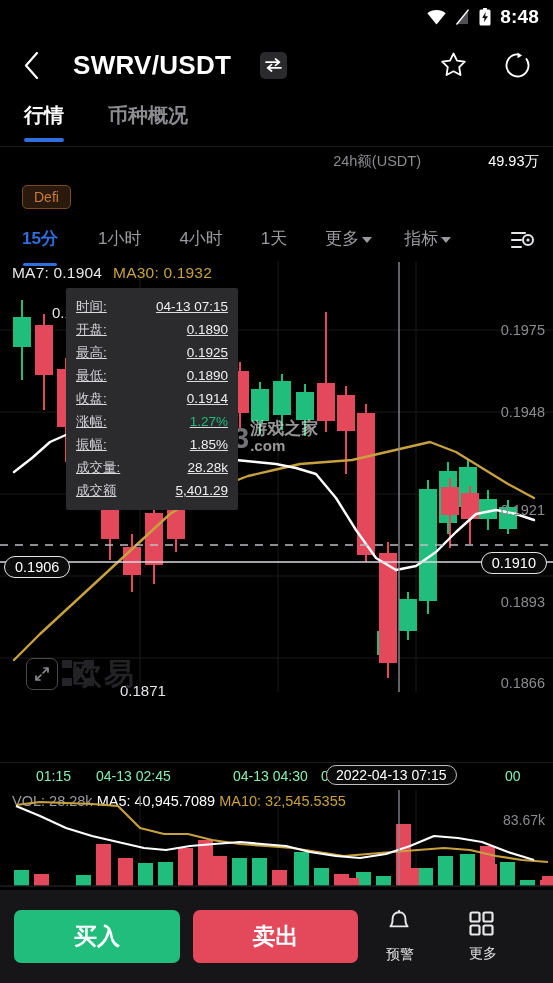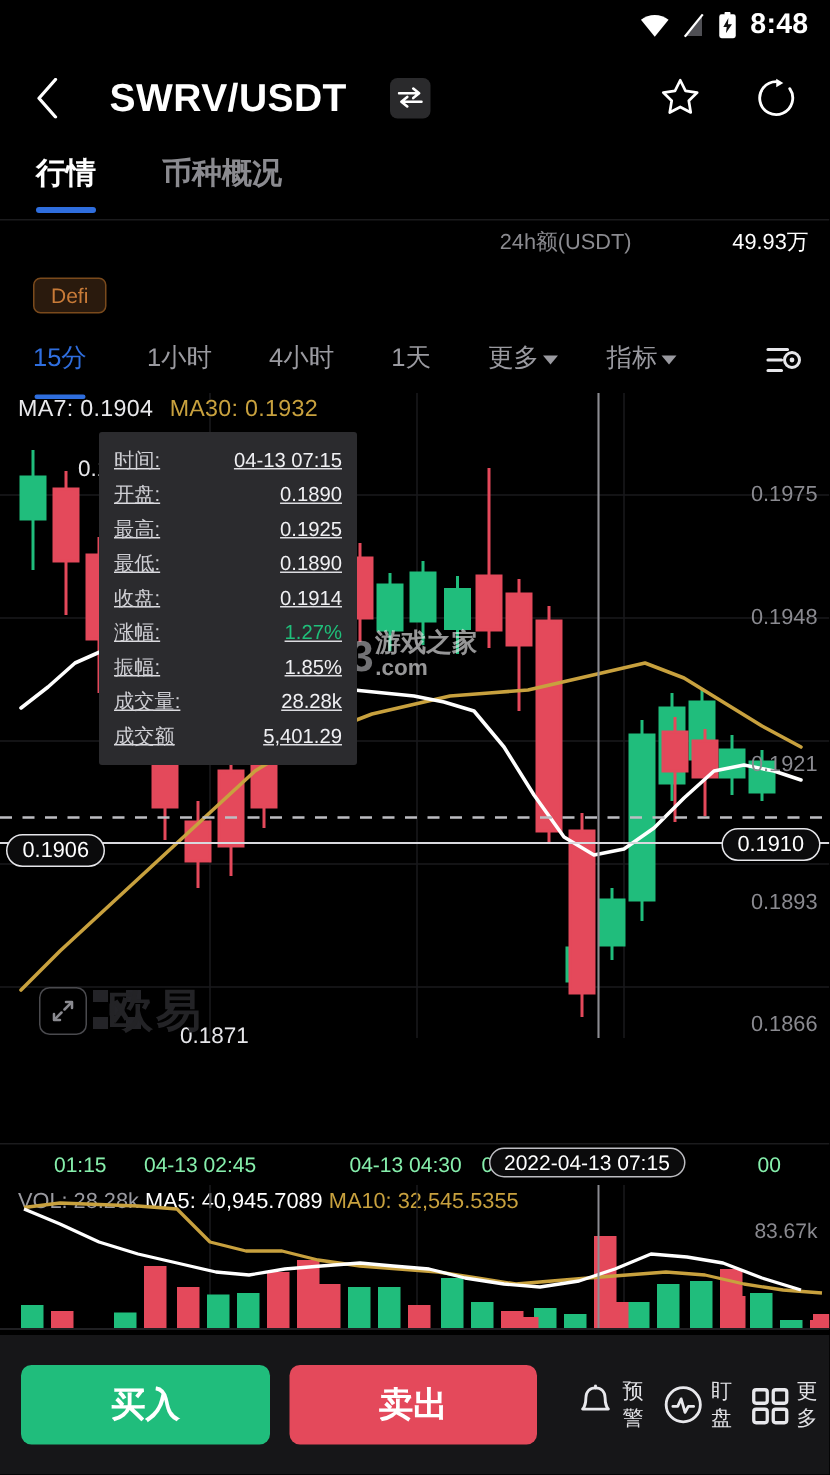--- a/index.html
+++ b/index.html
@@ -59,21 +59,21 @@
     border:1px solid #7a4a1c; color:#c87b38; background:#2a1a0d;
     font-size:14px; padding:3px 11px; border-radius:5px;
   }
 
   
   .ivrow{
     height:44px; display:flex; align-items:center; padding:0 14px 0 22px; gap:0;
     font-size:17px; color:#9a9aa0;
   }
   .iv{ position:relative; padding-bottom:4px; }
-  .iv.active{ color:#2f6ede; font-weight:400; }
+  .iv.active{ color:#2f6ede; font-weight:700; }
   .iv.active:after{
     content:""; position:absolute; left:50%; transform:translateX(-50%);
     bottom:-12px; width:34px; height:3px; background:#2f6ede; border-radius:2px;
   }
   .iv-sp{ flex:1; }
   .caret{ display:inline-block; width:0;height:0; margin-left:3px;
     border-left:5px solid transparent;border-right:5px solid transparent;border-top:6px solid #9a9aa0;
     vertical-align:1px;}
   .setbtn{ width:34px;height:34px;display:flex;align-items:center;justify-content:center;}
 
@@ -143,21 +143,21 @@
     position:absolute; left:0; right:0; bottom:0; height:93px; background:#161618;
     display:flex; align-items:center; padding:0 14px; gap:13px;
   }
   .btn{
     height:53px; border-radius:7px; display:flex;align-items:center;justify-content:center;
     font-size:23px; font-weight:600; color:#fff; flex:0 0 auto;
   }
   .buy{ width:166px; background:#20bd7c; }
   .sell{ width:165px; background:#e4495b; }
   .bsp{ flex:1; }
-  .act{ width:70px; display:flex; flex-direction:row; align-items:flex-end; gap:5px;}
+  .act{ width:70px; display:flex; flex-direction:column; align-items:flex-start; gap:5px;}
   .act-l{ font-size:14px; color:#e2e2e6; }
 </style>
 </head>
 <body>
 
 <div class="statusbar">
   <span class="ic-wifi">
     <svg width="19" height="15" viewBox="0 0 19 15">
         <path d="M9.5 14.5 0.3 3.2C2.9 1.2 6.1 0 9.5 0s6.6 1.2 9.2 3.2z" fill="#fff"></path>
       </svg>
@@ -480,29 +480,20 @@
   <div class="act">
     <span>
       <svg width="26" height="27" viewBox="0 0 26 27">
         <path d="M13 2.2c-4 0-6.4 2.8-6.4 6.6 0 5.6-2.2 7.6-2.2 7.6h17.2s-2.2-2-2.2-7.6c0-3.8-2.4-6.6-6.4-6.6z" stroke="#e8e8ec" stroke-width="1.9" fill="none" stroke-linejoin="round"></path>
         <path d="M13 0.8v1.6" stroke="#e8e8ec" stroke-width="1.9" stroke-linecap="round"></path>
       </svg>
     </span>
     <span class="act-l">预警</span>
   </div>
 
-  <div class="act">
-    <span>
-      <svg width="27" height="27" viewBox="0 0 27 27">
-        <circle cx="13.5" cy="13.5" r="11.4" stroke="#e8e8ec" stroke-width="1.9" fill="none"></circle>
-        <path d="M6.6 14.6h3.2l2.3-5 2.6 9 2.2-4h3.5" stroke="#e8e8ec" stroke-width="1.9" fill="none" stroke-linecap="round" stroke-linejoin="round"></path>
-      </svg>
-    </span>
-    <span class="act-l">盯盘</span>
-  </div>
 
   <div class="act">
     <span>
       <svg width="25" height="25" viewBox="0 0 25 25">
         <rect x="1.5" y="1.5" width="9" height="9" rx="1.6" stroke="#e8e8ec" stroke-width="2.2" fill="none"></rect>
         <rect x="14.5" y="1.5" width="9" height="9" rx="1.6" stroke="#e8e8ec" stroke-width="2.2" fill="none"></rect>
         <rect x="1.5" y="14.5" width="9" height="9" rx="1.6" stroke="#e8e8ec" stroke-width="2.2" fill="none"></rect>
         <rect x="14.5" y="14.5" width="9" height="9" rx="1.6" stroke="#e8e8ec" stroke-width="2.2" fill="none"></rect>
       </svg>
     </span>

